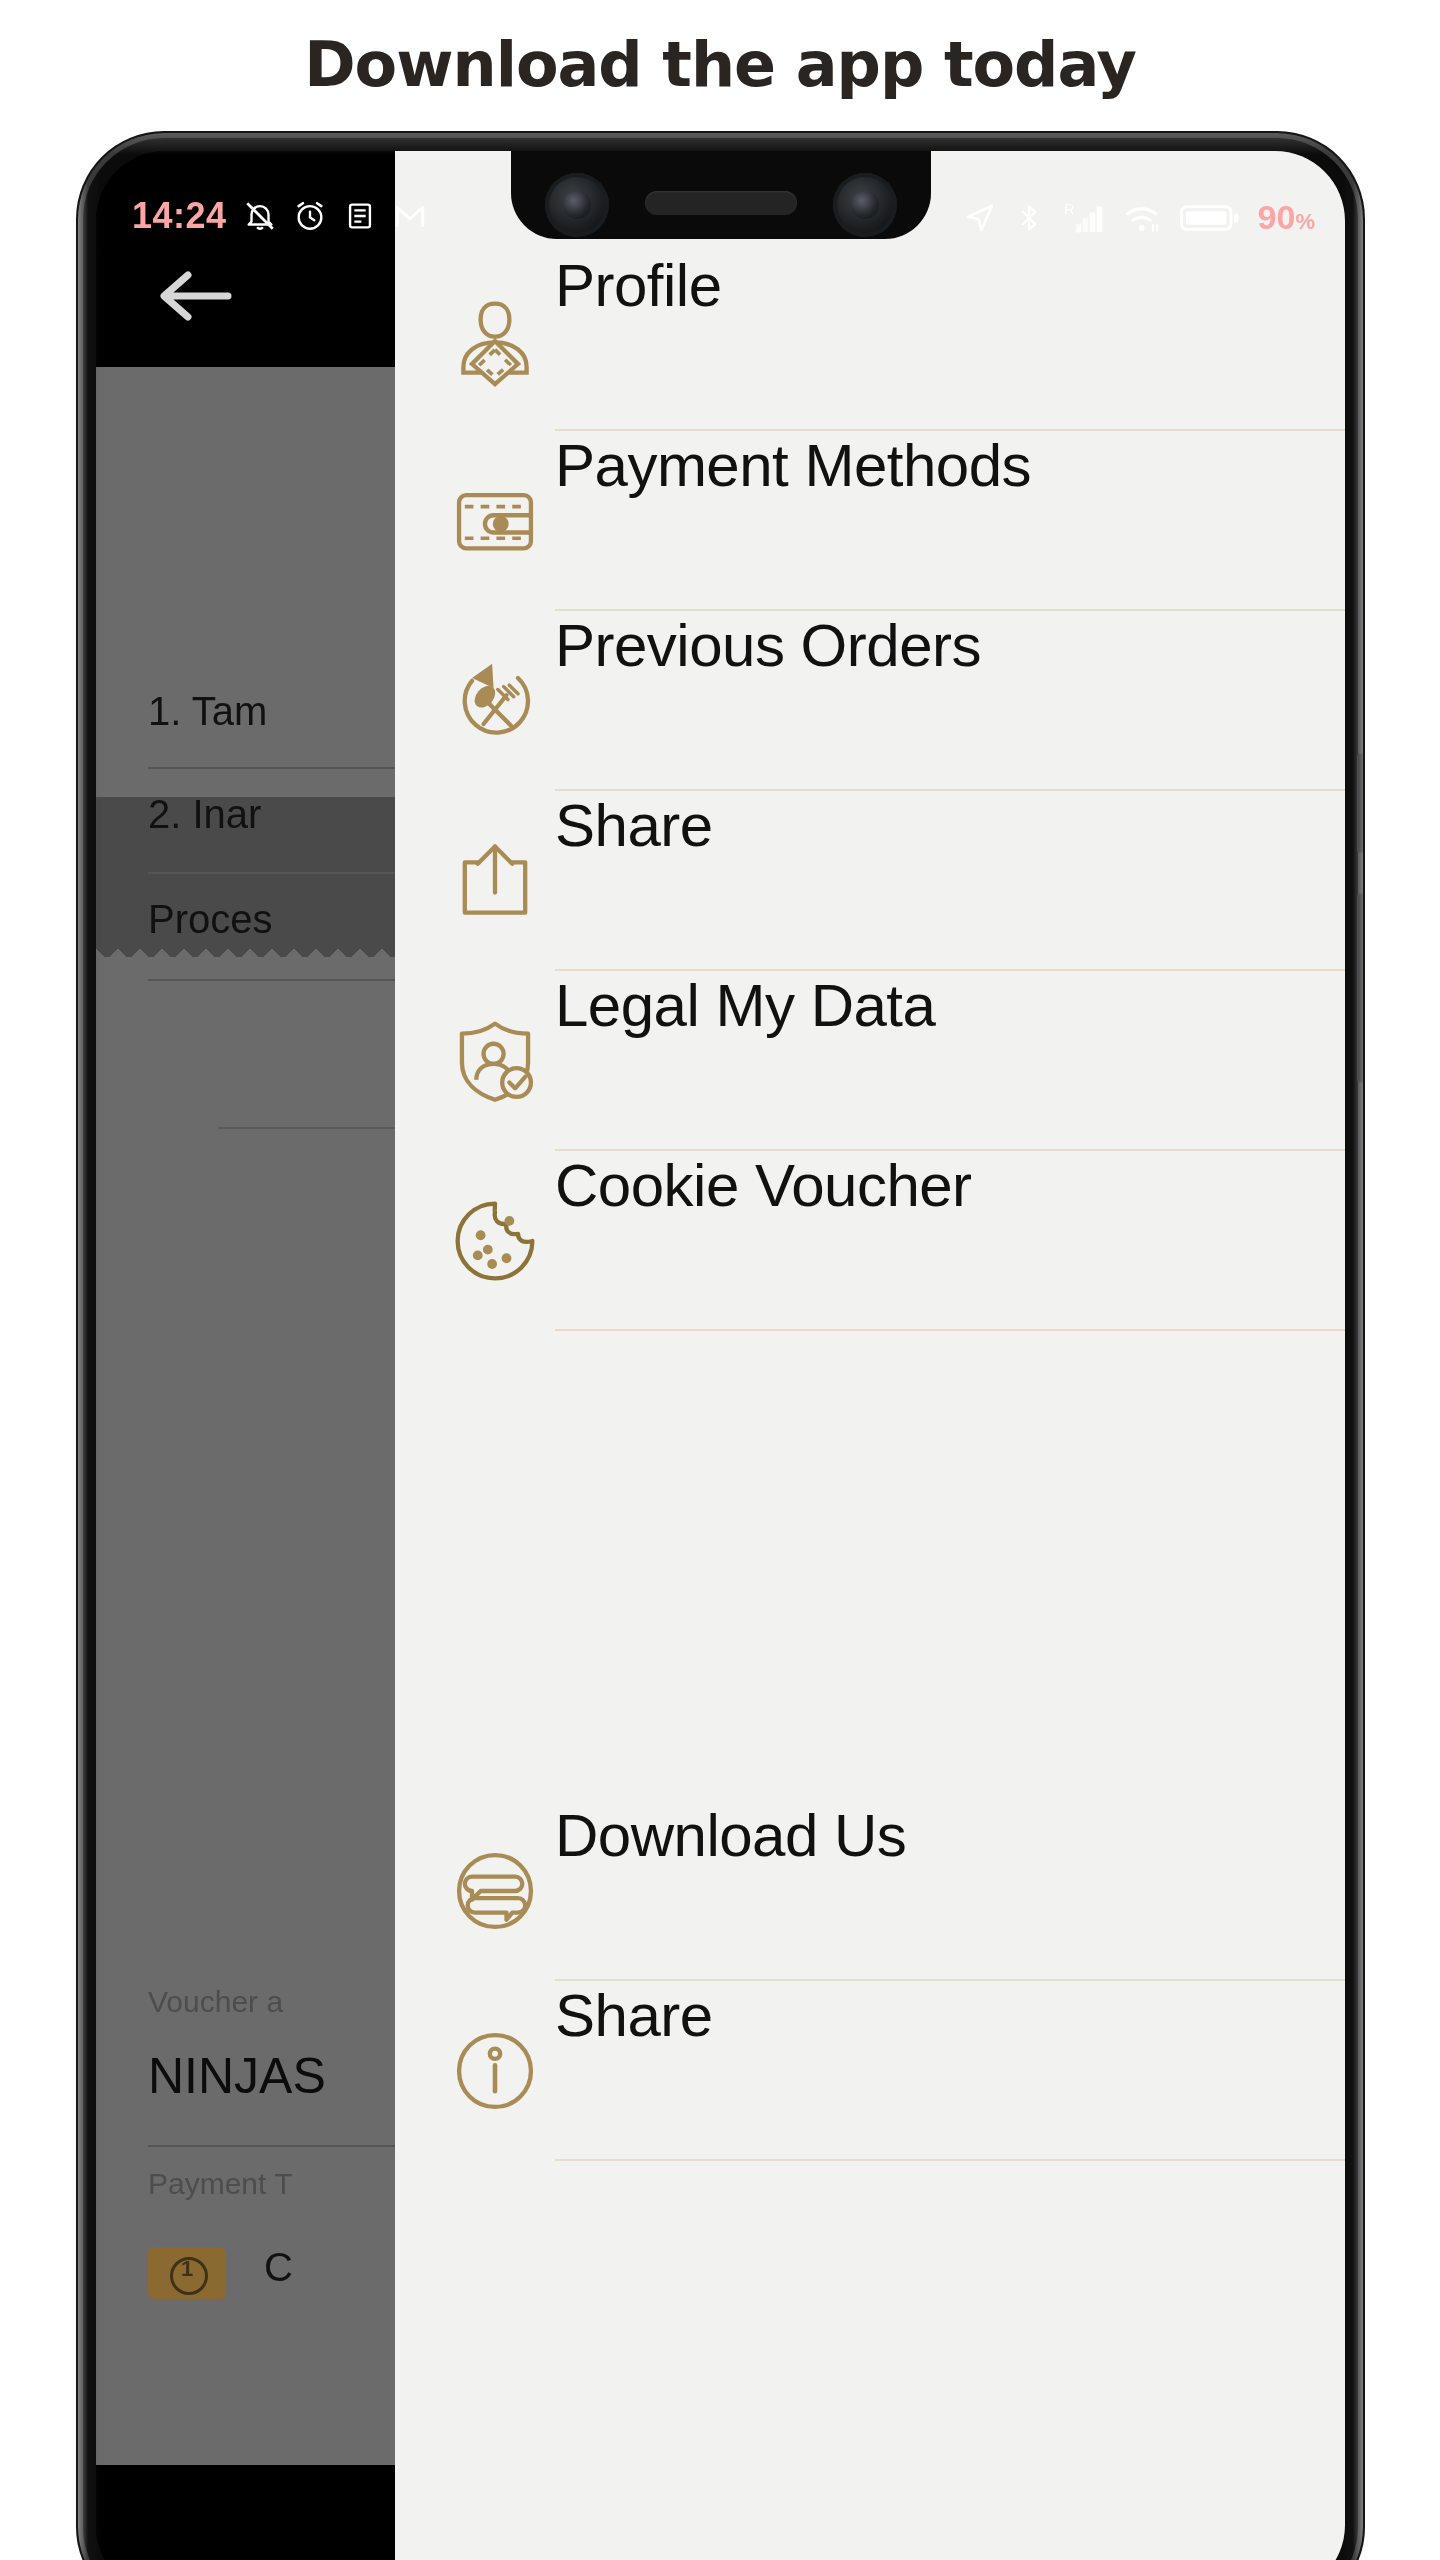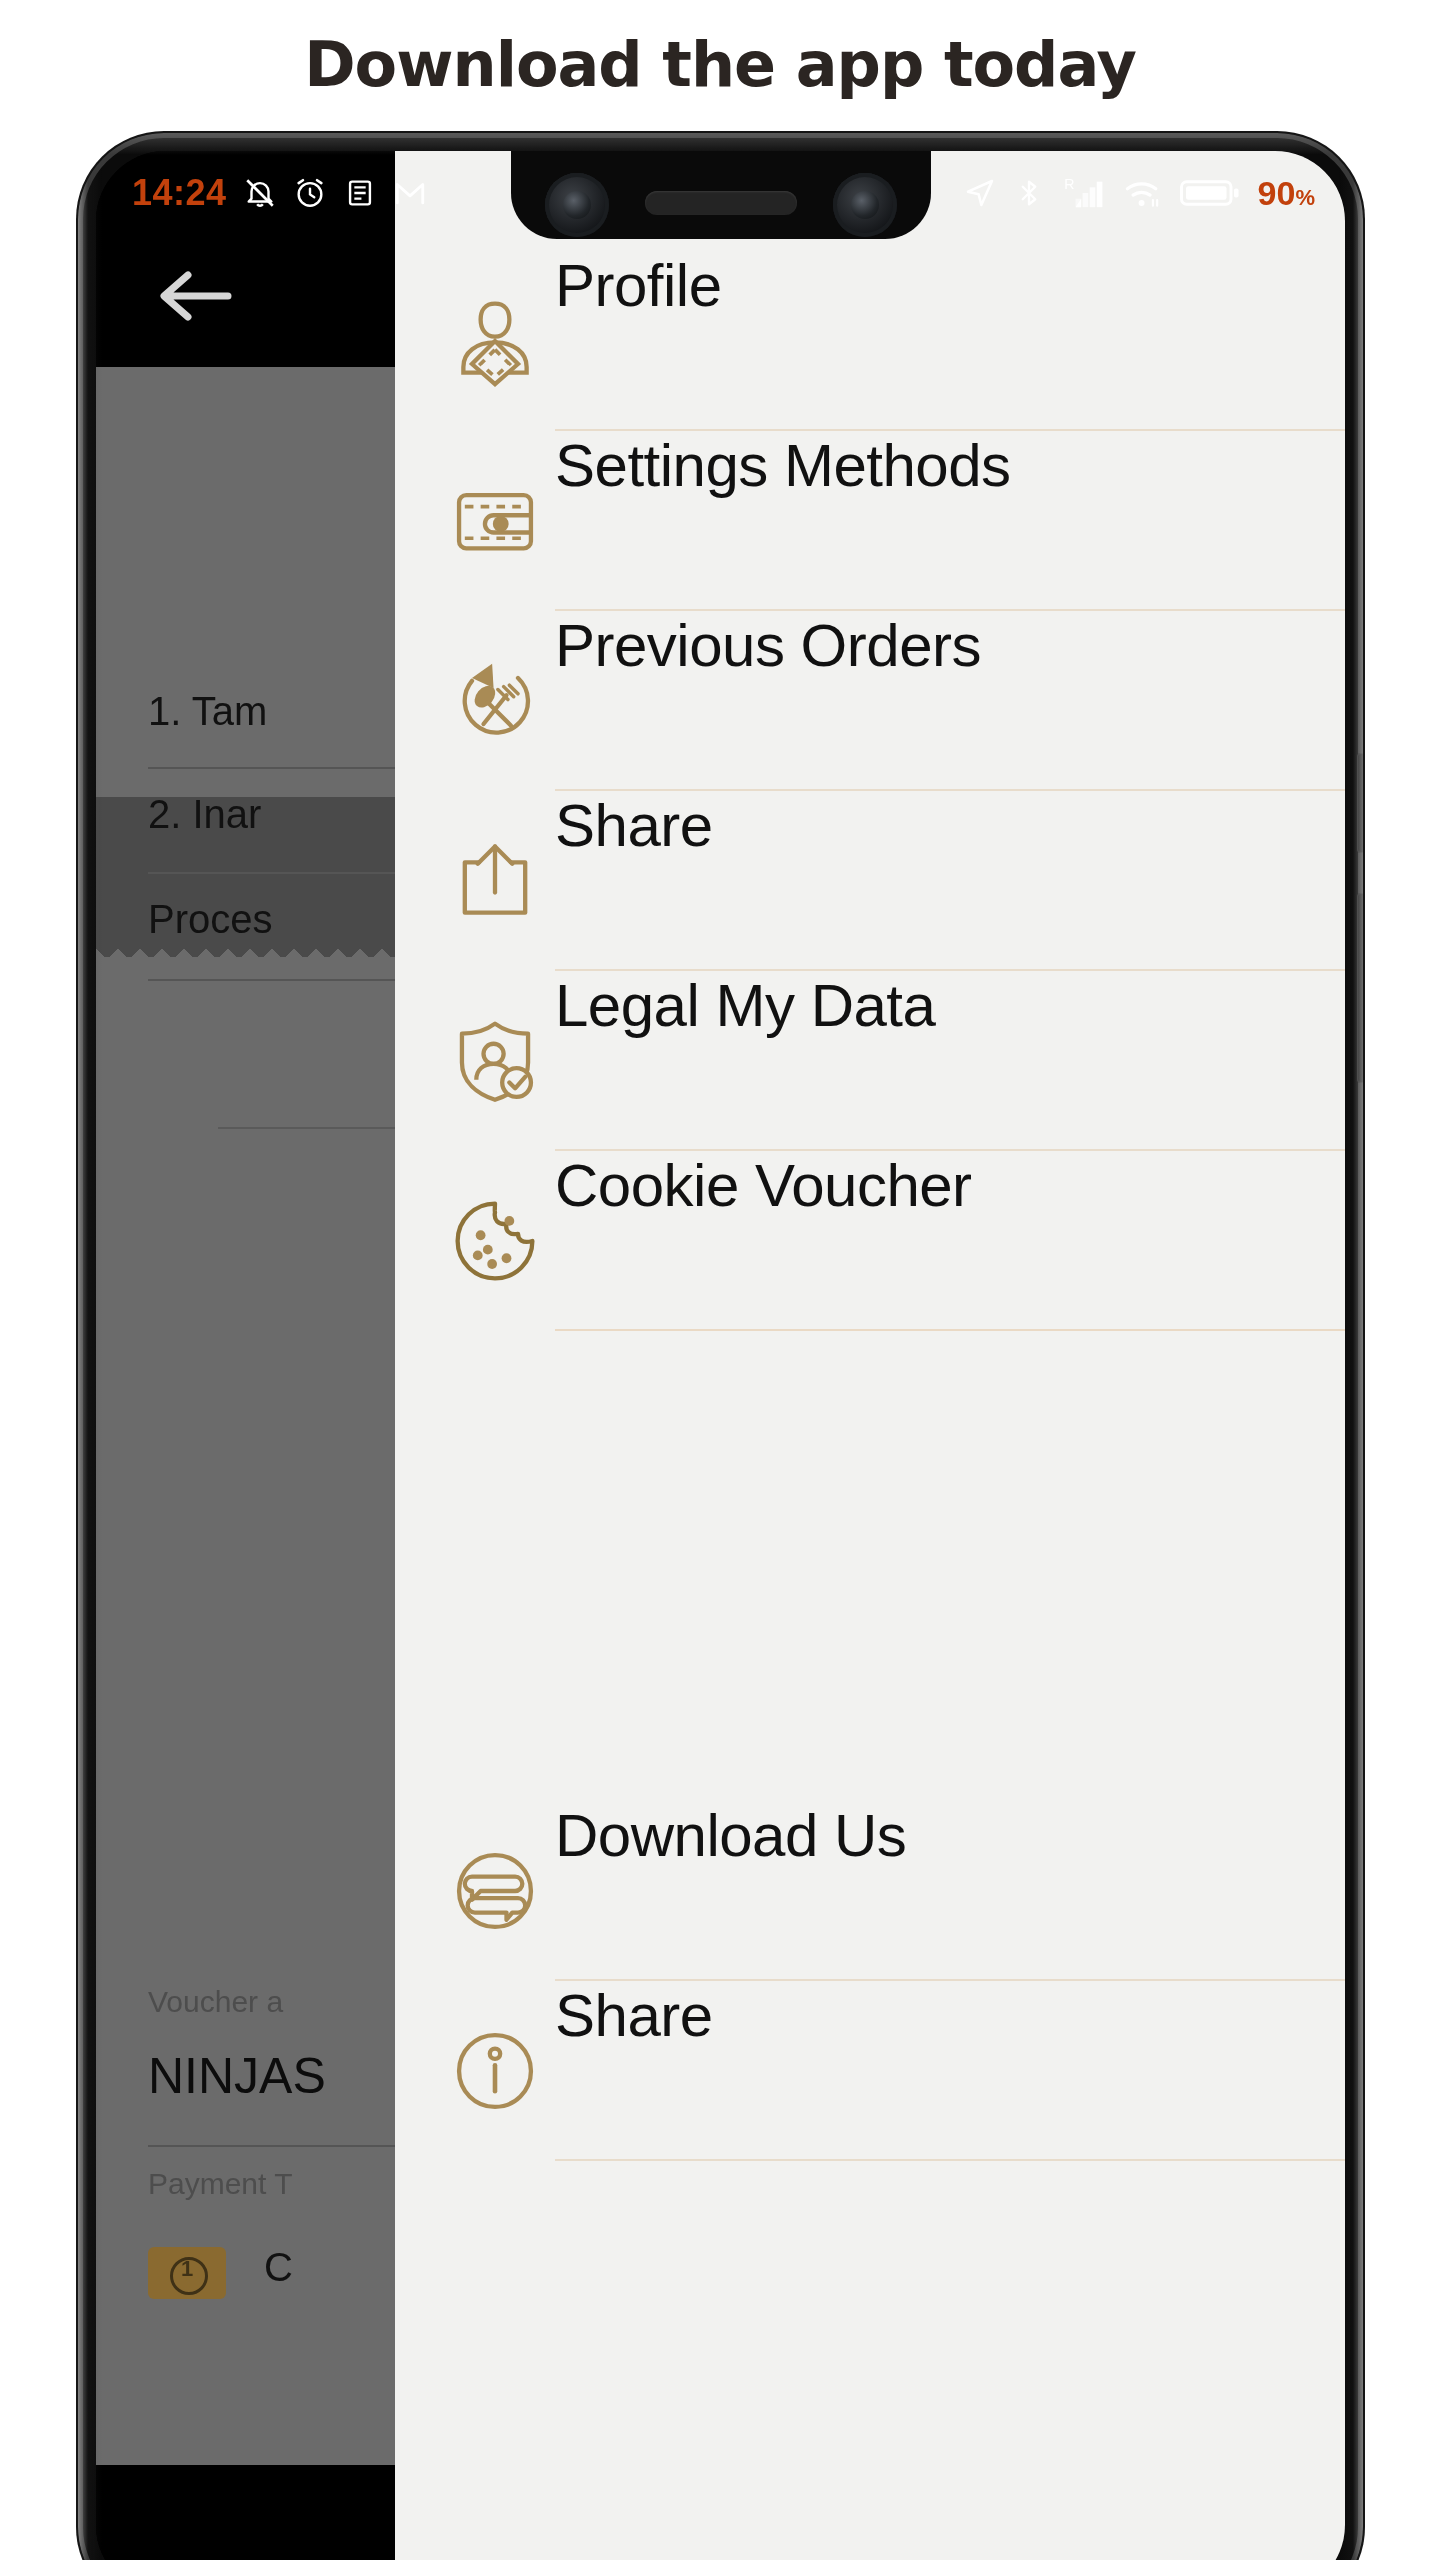--- a/index.html
+++ b/index.html
@@ -64,24 +64,24 @@
     position: absolute;
     left: 18px; top: 18px;
     width: 1249px; height: 2444px;
     border-radius: 70px;
     background: #000;
     overflow: hidden;
   }
 
   
   .statusbar {
-    position: absolute; top: 4px; left: 0;
+    position: absolute; top: 10px; left: 0;
     width: 1249px; height: 76px;
-    display: flex; align-items: center;
-    color: #c2410c;
+    display: flex; align-items: flex-end;
+    color: #fca5a5;
     z-index: 40;
   }
   .sb-left {
     display: flex; align-items: center; gap: 16px;
     margin-left: 36px;
   }
   .sb-time { font-size: 36px; font-weight: bold; letter-spacing: .5px; }
   .sb-right {
     position: absolute; right: 30px;
     display: flex; align-items: center; gap: 18px;
@@ -302,21 +302,21 @@
         <div class="menu-item">
           <div class="menu-icon">
             <svg width="92" height="92" viewBox="0 0 64 64">
               <rect x="7" y="14" width="50" height="37" rx="5" fill="none" stroke="#a98b55" stroke-width="3"></rect>
               <line x1="11" y1="22" x2="53" y2="22" stroke="#a98b55" stroke-width="2.6" stroke-dasharray="6 5"></line>
               <line x1="11" y1="44" x2="53" y2="44" stroke="#a98b55" stroke-width="2.6" stroke-dasharray="6 5"></line>
               <path d="M57 28 H31 a6 6 0 0 0 0 12 H57" fill="none" stroke="#a98b55" stroke-width="3"></path>
               <circle cx="36" cy="34" r="5.5" fill="#a98b55"></circle>
             </svg>
           </div>
-          <div class="menu-label">Settings Methods</div>
+          <div class="menu-label">Payment Methods</div>
           <div class="sep"></div>
         </div>
 
         <div class="menu-item">
           <div class="menu-icon">
             <svg width="92" height="92" viewBox="0 0 64 64">
               <path d="M48 16 A22 22 0 1 1 16 18" fill="none" stroke="#a98b55" stroke-width="3" stroke-linecap="round"></path>
               <path d="M30 6 L16 16 L31 23 Z" fill="#a98b55"></path>
               <ellipse cx="25" cy="29" rx="6" ry="8.5" transform="rotate(40 25 29)" fill="#a98b55"></ellipse>
               <line x1="27" y1="33" x2="43" y2="49" stroke="#a98b55" stroke-width="3" stroke-linecap="round"></line>

